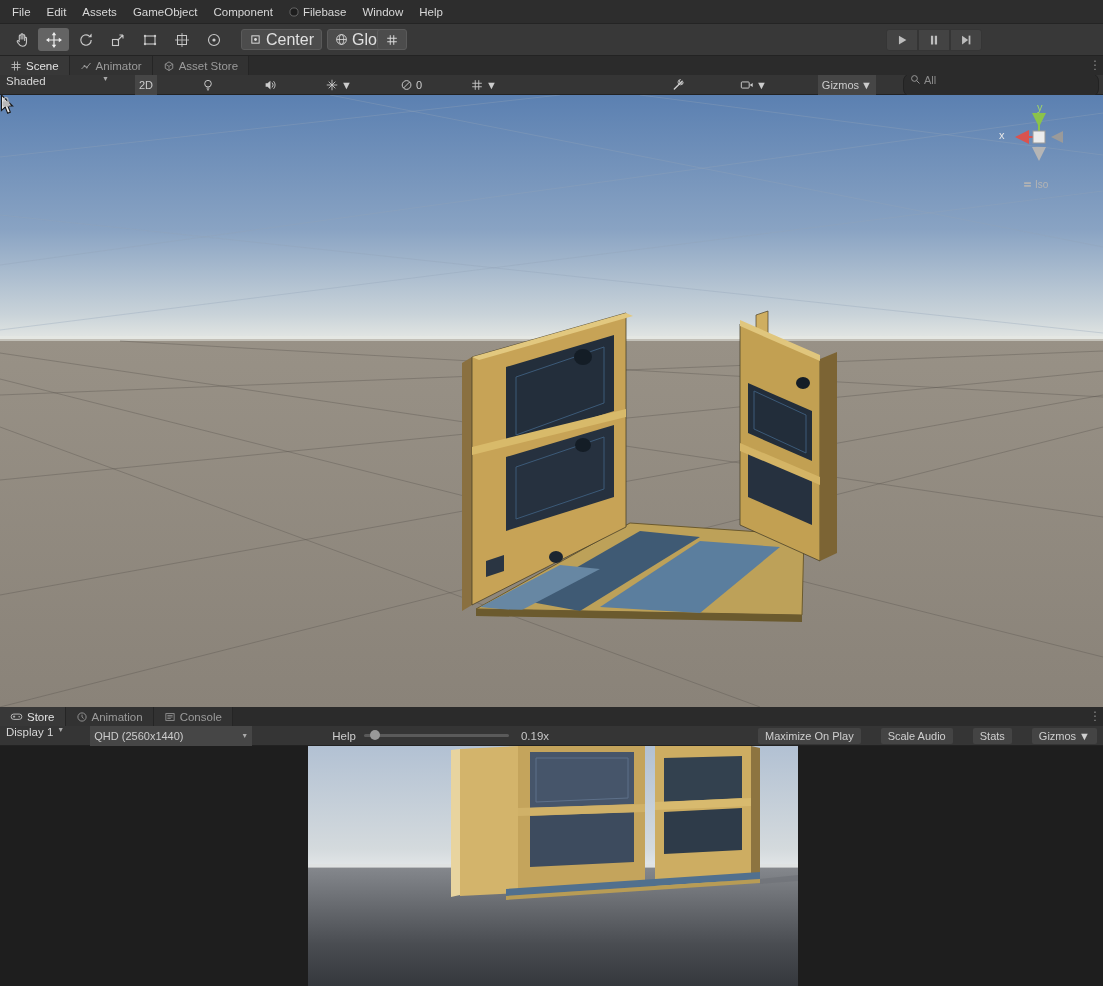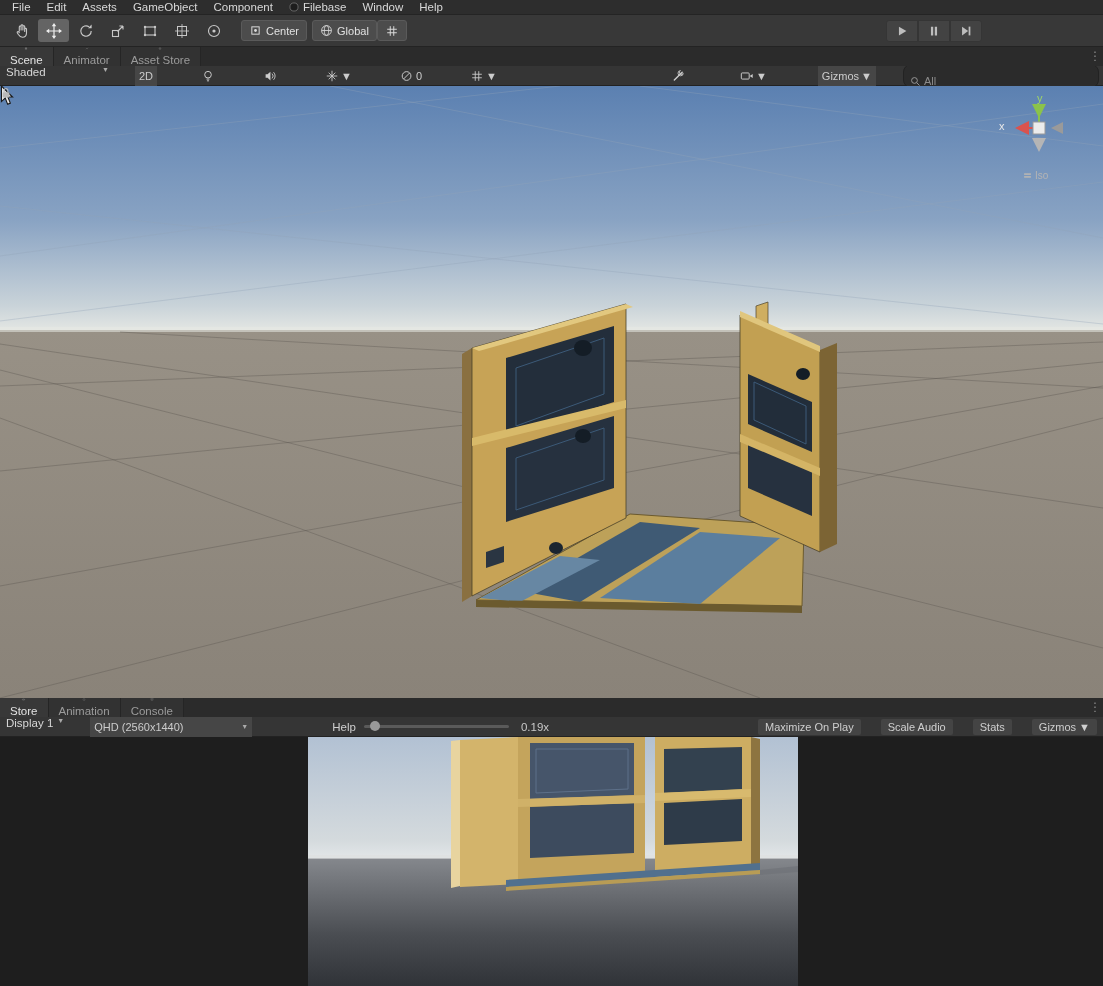--- a/index.html
+++ b/index.html
@@ -7,51 +7,51 @@
   body {
     font-family: "Liberation Sans", sans-serif;
     font-size: 11px;
     color:#d2d2d2;
     background:#282828;
     -webkit-font-smoothing: antialiased;
   }
   svg { display:block; }
 
   
-  .menu-bar{ height:15px; background:#2d2d2d; display:flex; align-items:center; padding-left:4px; gap:0; border-bottom:1px solid #242424;}
+  .menu-bar{ height:24px; background:#2d2d2d; display:flex; align-items:center; padding-left:4px; gap:0; border-bottom:1px solid #242424;}
   .menu-item{ padding:0 8px; font-size:11.5px; color:#d8d8d8; cursor:default; display:flex; align-items:center; gap:4px;}
 
   
   .toolbar{ position:relative; height:32px; background:#383838; border-bottom:1px solid #232323; }
   .tool-strip{ position:absolute; left:6px; top:4px; display:flex; gap:1px; }
   .tool-btn{ width:31px; height:23px; display:flex; align-items:center; justify-content:center; border-radius:3px; background:transparent; border:none; cursor:pointer;}
   .tool-btn.selected{ background:#646464; }
   .pivot-strip{ position:absolute; left:241px; top:5px; display:flex; gap:5px;}
-  .pill-btn{ height:21px; display:flex; align-items:center; gap:4px; padding:0 7px; background:#4c4c4c; border:1px solid #5a5a5a; border-radius:3px; color:#e0e0e0; font-size:11px; cursor:pointer;}
+  .pill-btn{ height:21px; display:flex; align-items:center; gap:4px; padding:0 7px; background:#4c4c4c; border:1px solid #5a5a5a; border-radius:3px; color:#e0e0e0; font-size:16px; cursor:pointer;}
   .gridsnap{ position:absolute; left:377px; top:5px; }
   .play-strip{ position:absolute; left:886px; top:5px; display:flex; }
   .play-btn{ width:32px; height:22px; display:flex; align-items:center; justify-content:center; background:#434343; border:1px solid #353535; cursor:pointer;}
   .play-btn:first-child{ border-radius:3px 0 0 3px;}
   .play-btn:last-child{ border-radius:0 3px 3px 0;}
 
   
   .tab-bar{ height:19px; background:#2b2b2b; display:flex; align-items:flex-end; position:relative;}
-  .tab{ height:19px; display:flex; align-items:center; gap:4px; padding:0 10px; font-size:11.5px; color:#9b9b9b; background:#323232; border-right:1px solid #252525; cursor:pointer;flex-direction:column;}
+  .tab{ height:19px; display:flex; align-items:center; gap:4px; padding:0 10px; font-size:11.5px; color:#9b9b9b; background:#323232; border-right:1px solid #252525; cursor:pointer;}
   .tab.active{ background:#383838; color:#e2e2e2;}
   .tab-overflow{ position:absolute; right:2px; top:2px; color:#8a8a8a; font-size:12px; cursor:pointer;}
 
   
   .panel-toolbar{ height:20px; background:#353535; border-bottom:1px solid #222; display:flex; align-items:center; font-size:11.5px;}
   .dd{ display:flex; gap:4px; padding:0 6px; height:20px; color:#d6d6d6; cursor:pointer;}
   .dd .arrow{ font-size:7px; color:#aaa;}
   .shaded-dd{ width:115px; justify-content:space-between;}
   .sb-btn{ height:32px; min-width:22px; display:flex; align-items:center; justify-content:center; gap:2px; margin:0 20px; padding:0 4px; border-radius:2px; background:transparent; border:none; color:#ccc; font-size:11px; cursor:pointer;}
   .sb-btn.boxed{ background:#464646; }
   .right-cluster{ margin-left:auto; display:flex; align-items:center; gap:7px; padding-right:4px;}
-  .search-field{ width:196px; height:24px; background:#2b2b2b; border:1px solid #222; border-radius:8px; display:flex; align-items:flex-end; gap:3px; padding:0 6px;}
+  .search-field{ width:196px; height:24px; background:#2b2b2b; border:1px solid #222; border-radius:8px; display:flex; align-items:flex-start; gap:3px; padding:0 6px;}
   .search-field input{ flex:1; background:transparent; border:none; outline:none; color:#bbb; font-size:11px; font-family:"Liberation Sans",sans-serif;}
   .search-field input::placeholder{ color:#8b8b8b; }
 
   
   .scene-view{ position:relative; height:612px; background:#555; overflow:hidden;}
   .scene-view > svg{ position:absolute; inset:0;}
   .axis-gizmo{ position:absolute; right:12px; top:4px; width:90px; height:110px;}
   .axis-label-y{ position:absolute; left:36px; top:2px; color:#9fd468; font-size:11px;}
   .axis-label-x{ position:absolute; left:-2px; top:30px; color:#e8e8e8; font-size:11px;}
   .iso-row{ position:absolute; left:22px; top:80px; display:flex; align-items:center; gap:3px; color:#b4b4b4; font-size:10px; cursor:pointer;}

